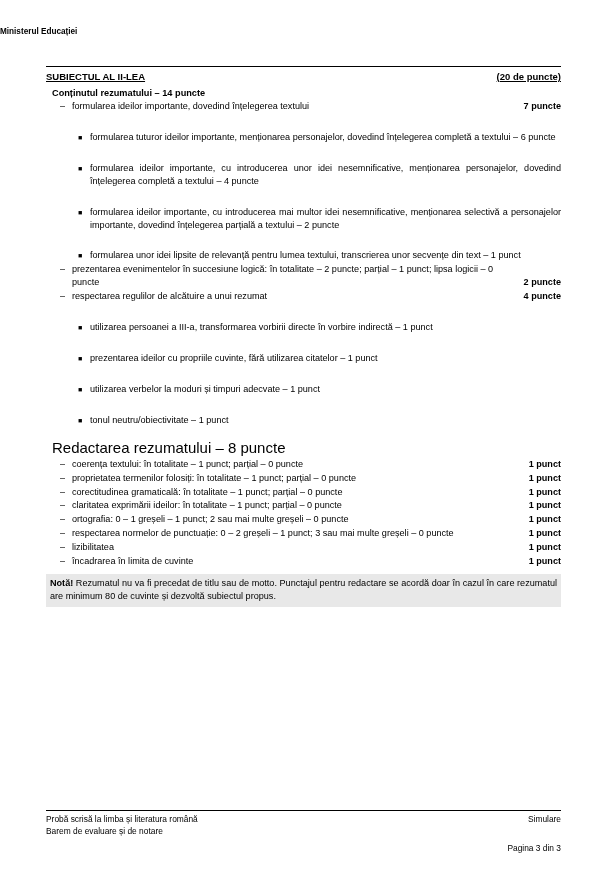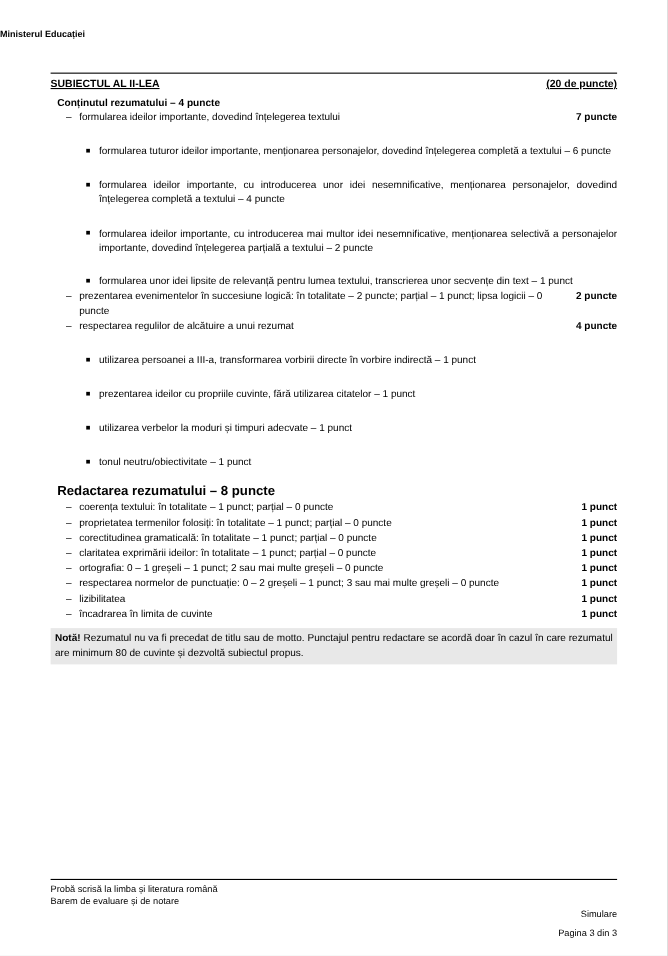--- a/index.html
+++ b/index.html
@@ -81,35 +81,35 @@
   .lvl2 > .bullet {
     position: absolute;
     left: 0;
     top: 0;
     font-size: 7px;
     line-height: 1.9;
   }
   .row-between {
     display: flex;
     justify-content: space-between;
-    align-items: flex-start;
+    align-items: flex-end;
     gap: 8px;
   }
   .row-between .txt {
     flex: 1 1 auto;
   }
   .pts {
     font-weight: bold;
     white-space: nowrap;
     flex: 0 0 auto;
     font-size: 9.1px;
   }
   .sec-title2 {
-    font-size: 12px;
-    font-weight: bold;
+    font-size: 15px;
+    font-weight: normal;
     margin: 12px 0 2px 6px;
   }
   .note {
     background: #e8e8e8;
     font-size: 9.1px;
     line-height: 1.45;
     padding: 3px 4px 4px 4px;
     margin-top: 6px;
     text-align: justify;
   }
@@ -120,23 +120,23 @@
     right: 46px;
     bottom: 16px;
   }
   .footer-rule {
     border: 0;
     border-top: 1px solid #000;
     margin: 0 0 3px 0;
   }
   .footer-row {
     display: flex;
+    justify-content: space-between;
     font-size: 8.4px;
     line-height: 1.35;
-    flex-direction: column;
   }
   .footer-left { text-align: left; }
   .footer-right { text-align: right; }
   .page-num {
     text-align: right;
     font-size: 8.4px;
     margin-top: 6px;
   }
 </style>
 </head>
@@ -149,21 +149,21 @@
   </div>
 
   <div class="content">
     <hr class="rule">
 
     <div class="subject-row">
       <span class="subject-title">SUBIECTUL AL II-LEA</span>
       <span class="subject-points">(20 de puncte)</span>
     </div>
 
-    <div class="sec-title">Conținutul rezumatului – 4 puncte</div>
+    <div class="sec-title">Conținutul rezumatului – 14 puncte</div>
 
     <div class="lvl1">
       <span class="dash">–</span>
       <div class="row-between">
         <span class="txt">formularea ideilor importante, dovedind înțelegerea textului</span>
         <span class="pts">7 puncte</span>
       </div>
     </div>
 
     <div class="lvl2">

